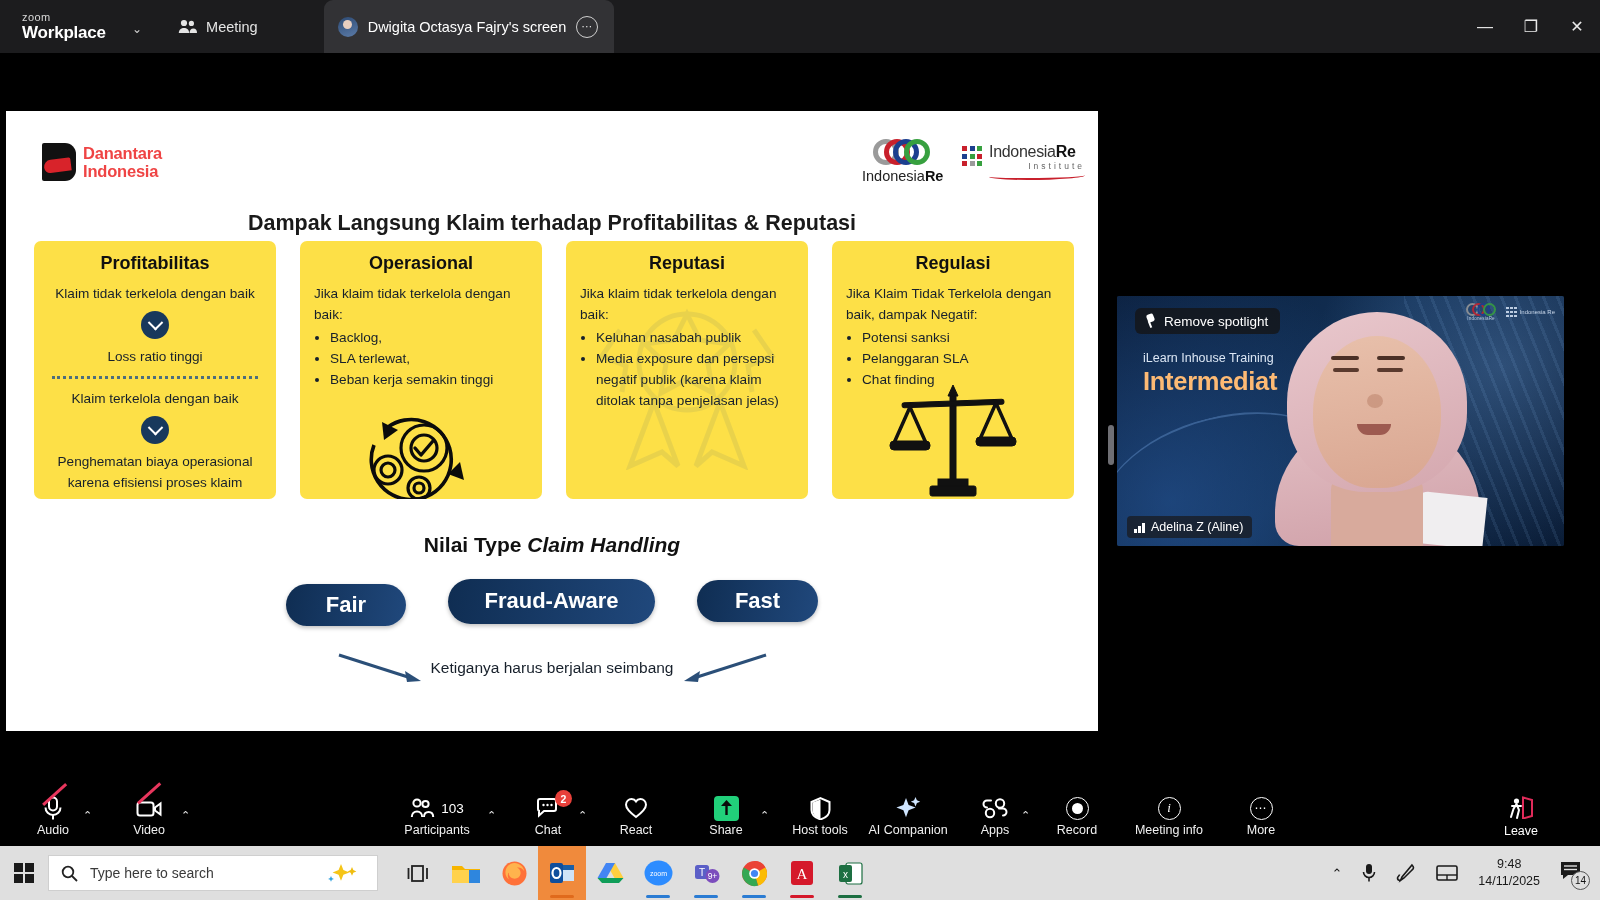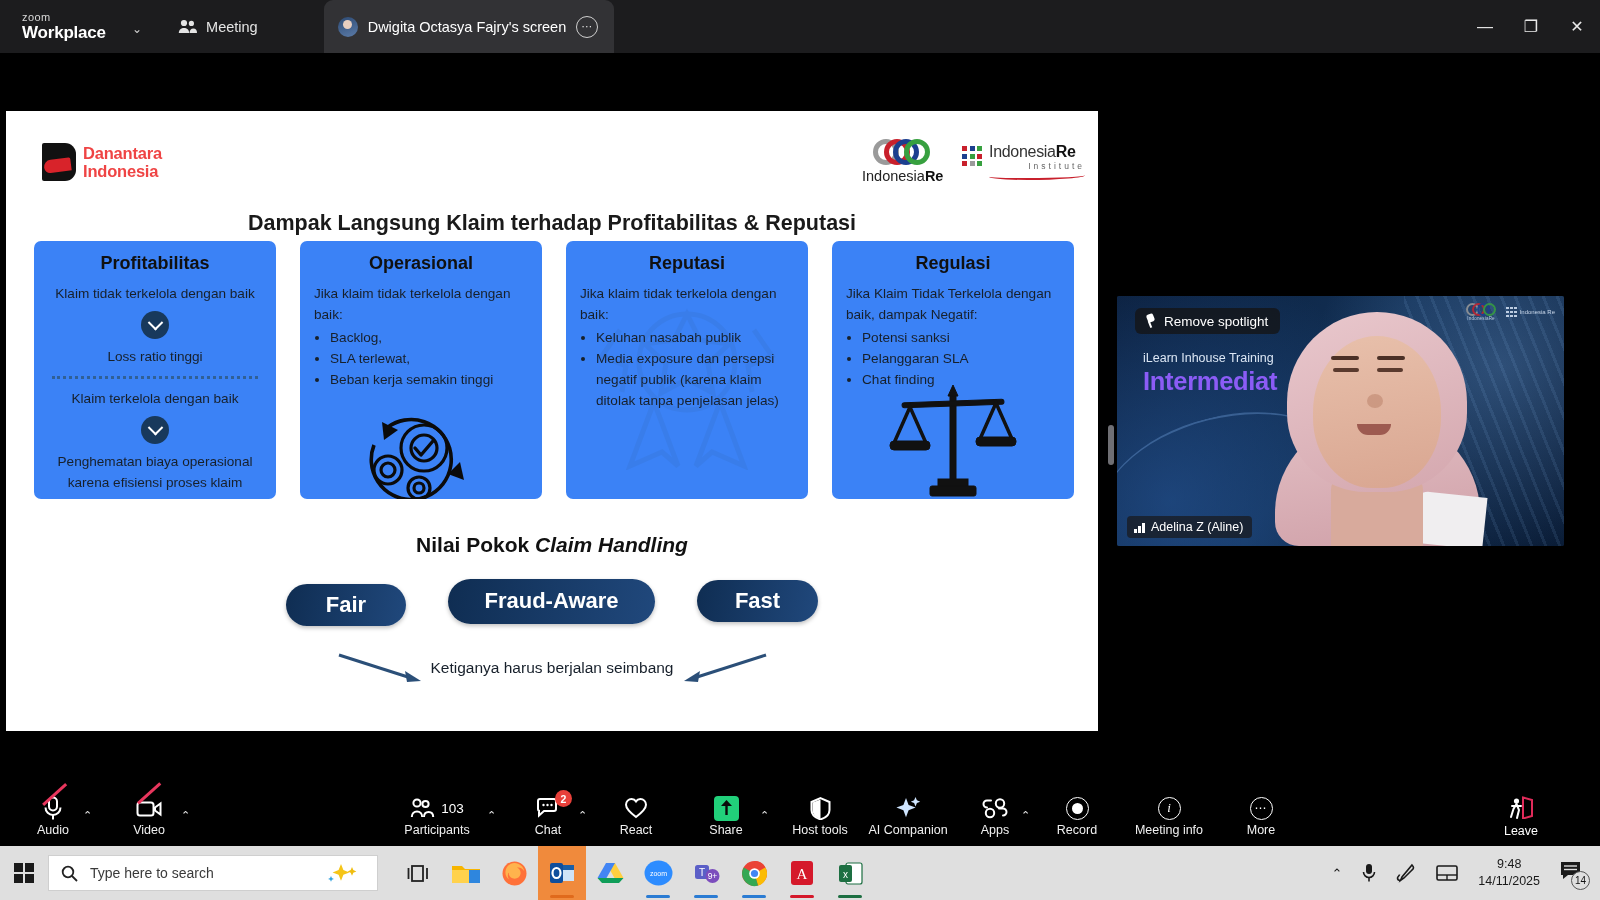--- a/index.html
+++ b/index.html
@@ -71,21 +71,21 @@
   .inst-t2 { font-size:8.5px; color:#666; letter-spacing:3px; text-align:right; }
   .inst-swoosh { width:96px;height:8px;border-bottom:2.5px solid #c8202c;border-radius:0 0 60% 40%; margin-top:1px;}
 
   .slide-title {
     position:absolute; top:100px; left:0; width:100%; text-align:center;
     font-size:21.5px; font-weight:700; color:#1a1a1a;
   }
 
   .cards { position:absolute; top:130px; left:28px; width:1040px; display:flex; gap:24px; }
   .card {
-    width:243px; height:258px; background:#3b82f6; border-radius:7px;
+    width:243px; height:258px; background:#fde047; border-radius:7px;
     padding:12px 14px 0; position:relative; overflow:hidden;
   }
   .card h3 { text-align:center; font-size:18px; font-weight:700; color:#101010; margin-bottom:9px; }
   .card p { font-size:13.6px; color:#17202b; line-height:21px; }
   .card ul { margin:2px 0 0 16px; }
   .card li { font-size:13.6px; color:#17202b; line-height:21px; }
   .c1-center { text-align:center; }
   .chev-circle {
     width:28px;height:28px;border-radius:50%;background:#18395c;
     margin:7px auto; display:flex;align-items:center;justify-content:center;
@@ -139,21 +139,21 @@
   .v-dots i { width:2.6px;height:2.6px;background:#d7e4f6;display:block; }
   .v-inst-t { font-size:6px; color:#dce8f8; }
   .spotlight-chip {
     position:absolute; left:18px; top:12px; height:26px; display:flex; align-items:center; gap:7px;
     background:rgba(20,20,22,.78); border-radius:6px; padding:0 12px 0 9px; color:#fff; font-size:13.5px;
   }
   .pin-ic { width:13px;height:14px; position:relative; }
   .pin-ic::before{content:"";position:absolute;left:3px;top:0;width:7px;height:8px;background:#fff;border-radius:2px;transform:rotate(-22deg);}
   .pin-ic::after{content:"";position:absolute;left:5px;top:7px;width:1.6px;height:7px;background:#fff;transform:rotate(-22deg);}
   .v-t1 { position:absolute; left:26px; top:55px; color:#dce7f5; font-size:12.5px; }
-  .v-t2 { position:absolute; left:26px; top:71px; color:#8b5cf6; font-size:25.5px; font-weight:700; letter-spacing:-.3px; white-space:nowrap;}
+  .v-t2 { position:absolute; left:26px; top:71px; color:#fdba74; font-size:25.5px; font-weight:700; letter-spacing:-.3px; white-space:nowrap;}
   .person { position:absolute; left:152px; bottom:0; width:215px; height:240px; }
   .p-neck { position:absolute; left:62px; bottom:0; width:92px; height:70px; background:#d8aa9c; border-radius:14px 14px 0 0;}
   .p-scarf { position:absolute; left:6px; bottom:0; width:205px; height:128px;
     background:linear-gradient(170deg,#e3bfc4,#cfa0a8); border-radius:95px 95px 24px 24px; }
   .p-scarf2 { position:absolute; left:18px; top:6px; width:180px; height:180px;
     background:linear-gradient(160deg,#e9c8cd,#d4a7ae); border-radius:50% 50% 44% 44%; }
   .p-face { position:absolute; left:44px; top:30px; width:128px; height:152px;
     background:linear-gradient(170deg,#e8c0ab,#d9a691); border-radius:50% 50% 46% 46%; }
   .p-eye { position:absolute; width:26px;height:4px;background:#5a3a2e;border-radius:3px; top:62px;}
   .p-eye.l { left:64px; } .p-eye.r { left:108px; }
@@ -356,21 +356,21 @@
               <rect x="2" y="60" width="40" height="9" rx="4"></rect>
               <rect x="88" y="56" width="40" height="9" rx="4"></rect>
               <rect x="50" y="98" width="30" height="7"></rect>
               <rect x="42" y="105" width="46" height="10" rx="2"></rect>
             </g>
           </svg>
         </div>
       </div>
 
       <div class="nilai-title">
-        <span>Nilai Pokok </span><i>Claim Handling</i>
+        <span>Nilai Type </span><i>Claim Handling</i>
       </div>
 
       <div class="pills">
         <div class="pill a">Fair</div>
         <div class="pill b">Fraud-Aware</div>
         <div class="pill c">Fast</div>
       </div>
 
       <div class="balance-row">
         <svg class="arrow-svg" width="90" height="34" viewBox="0 0 90 34">

